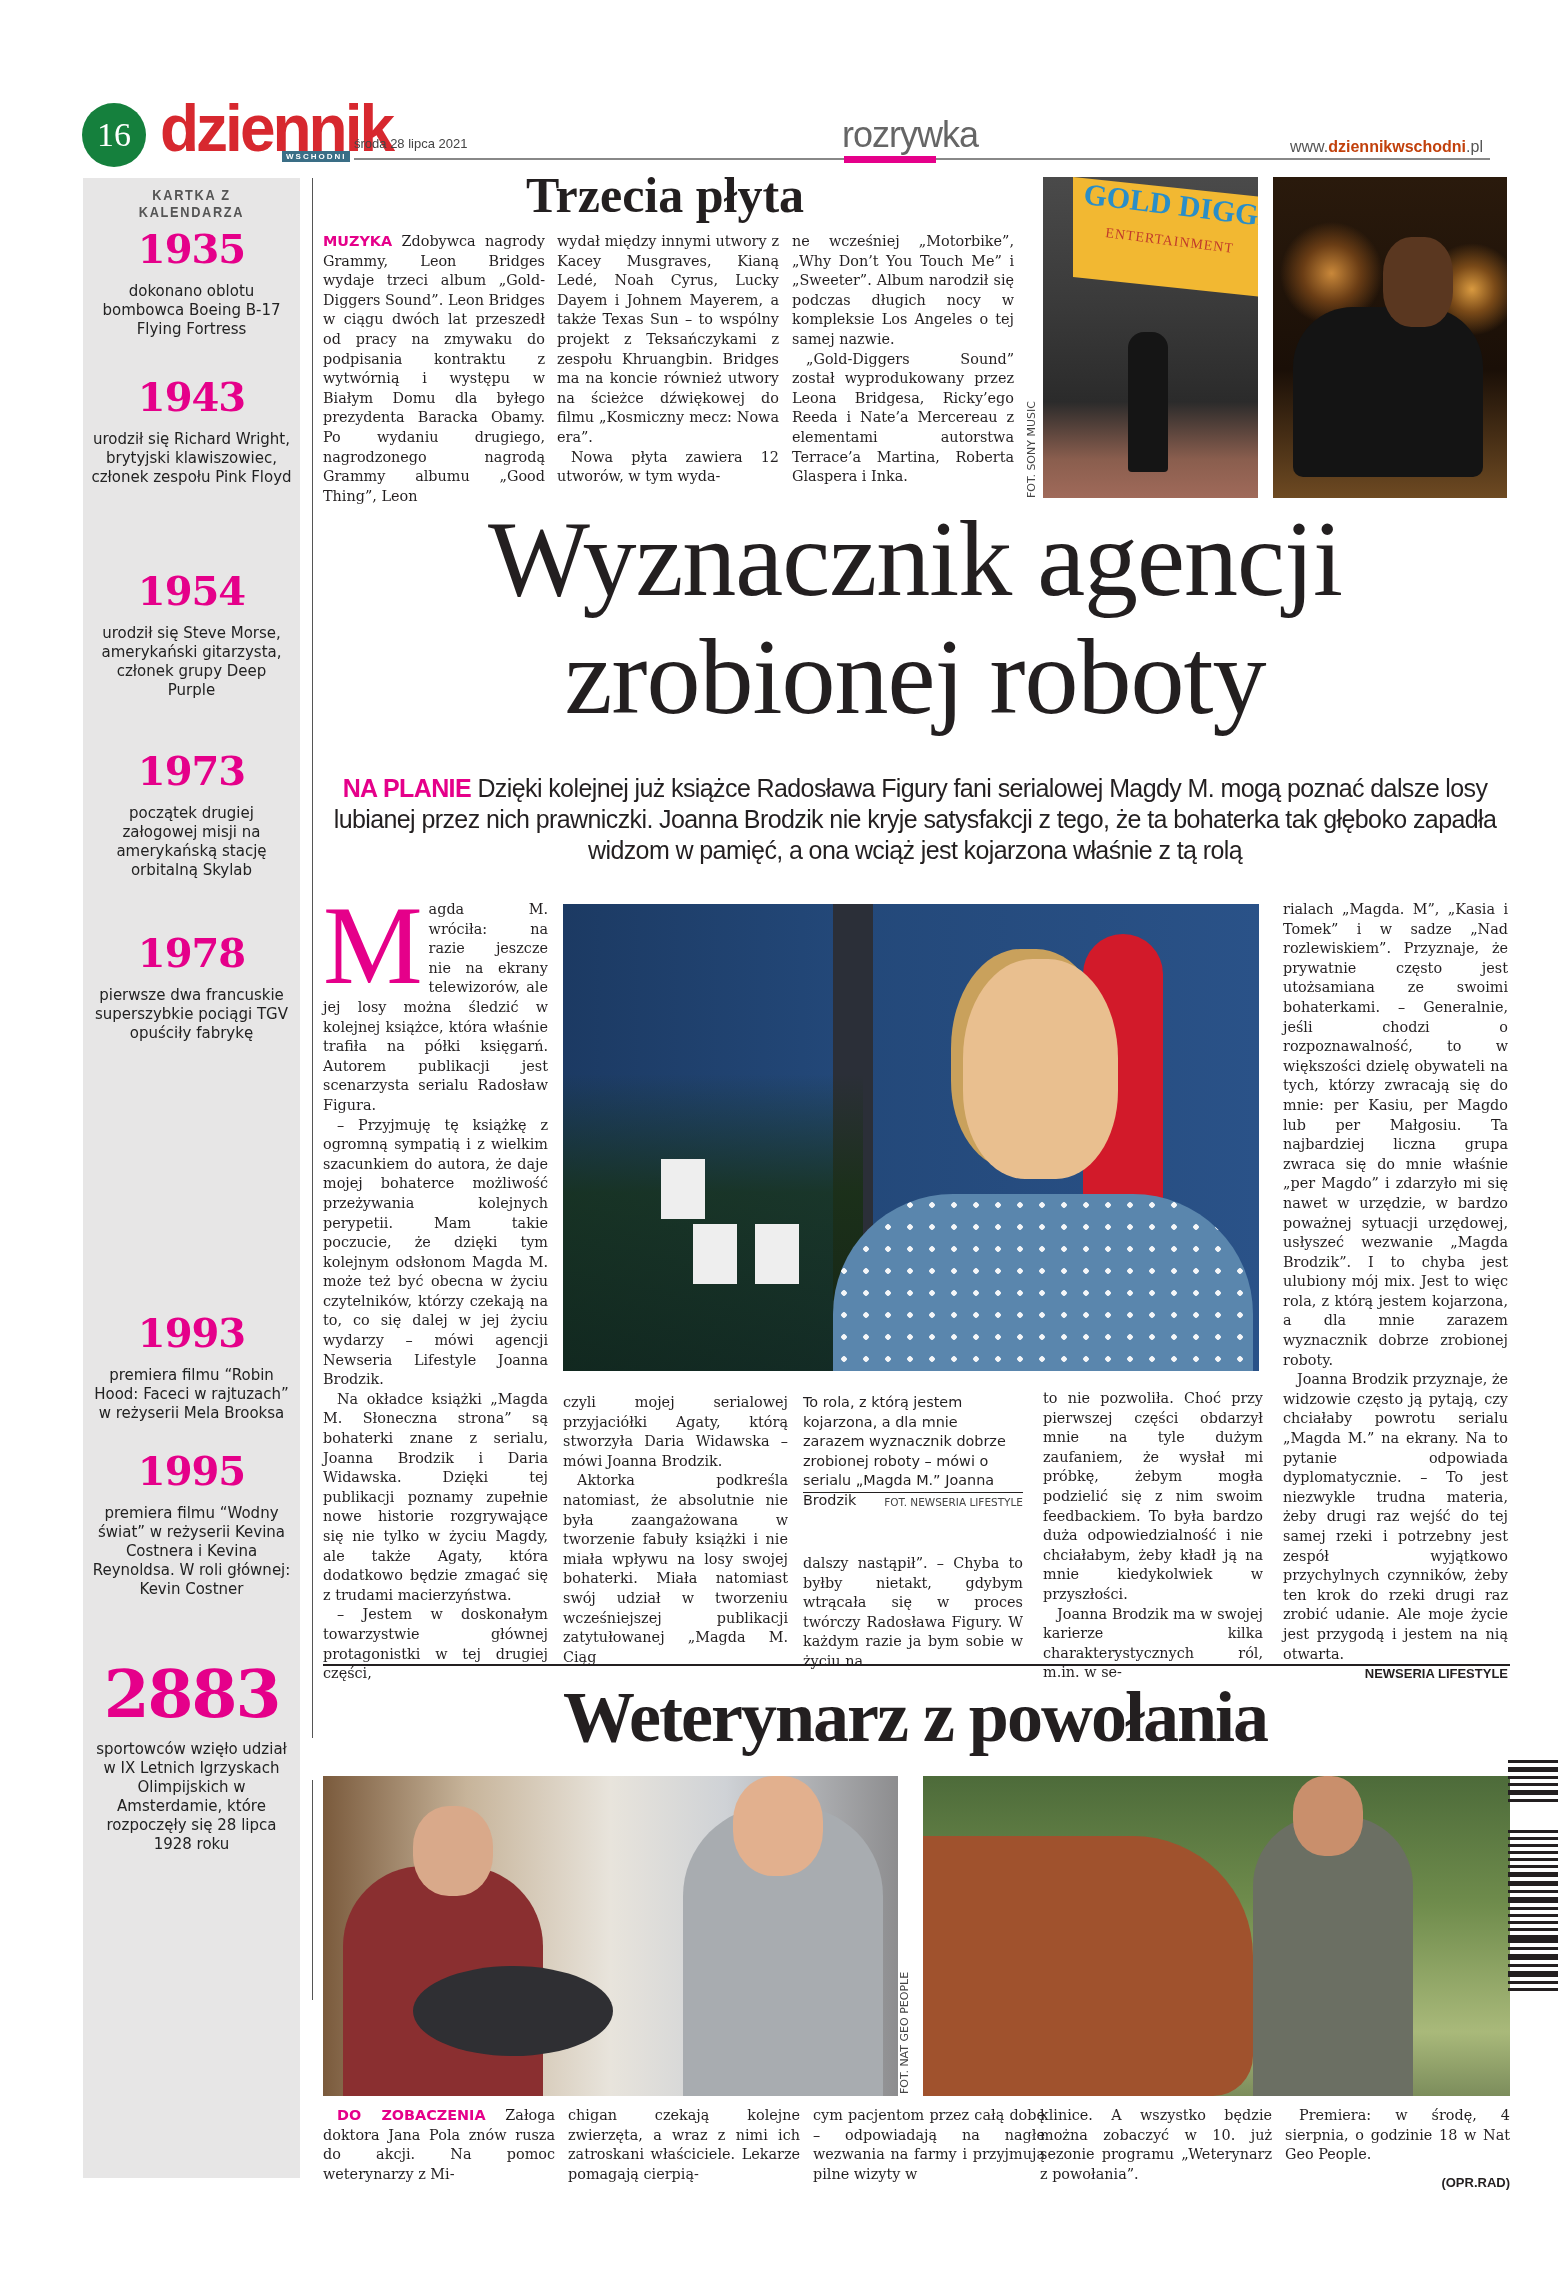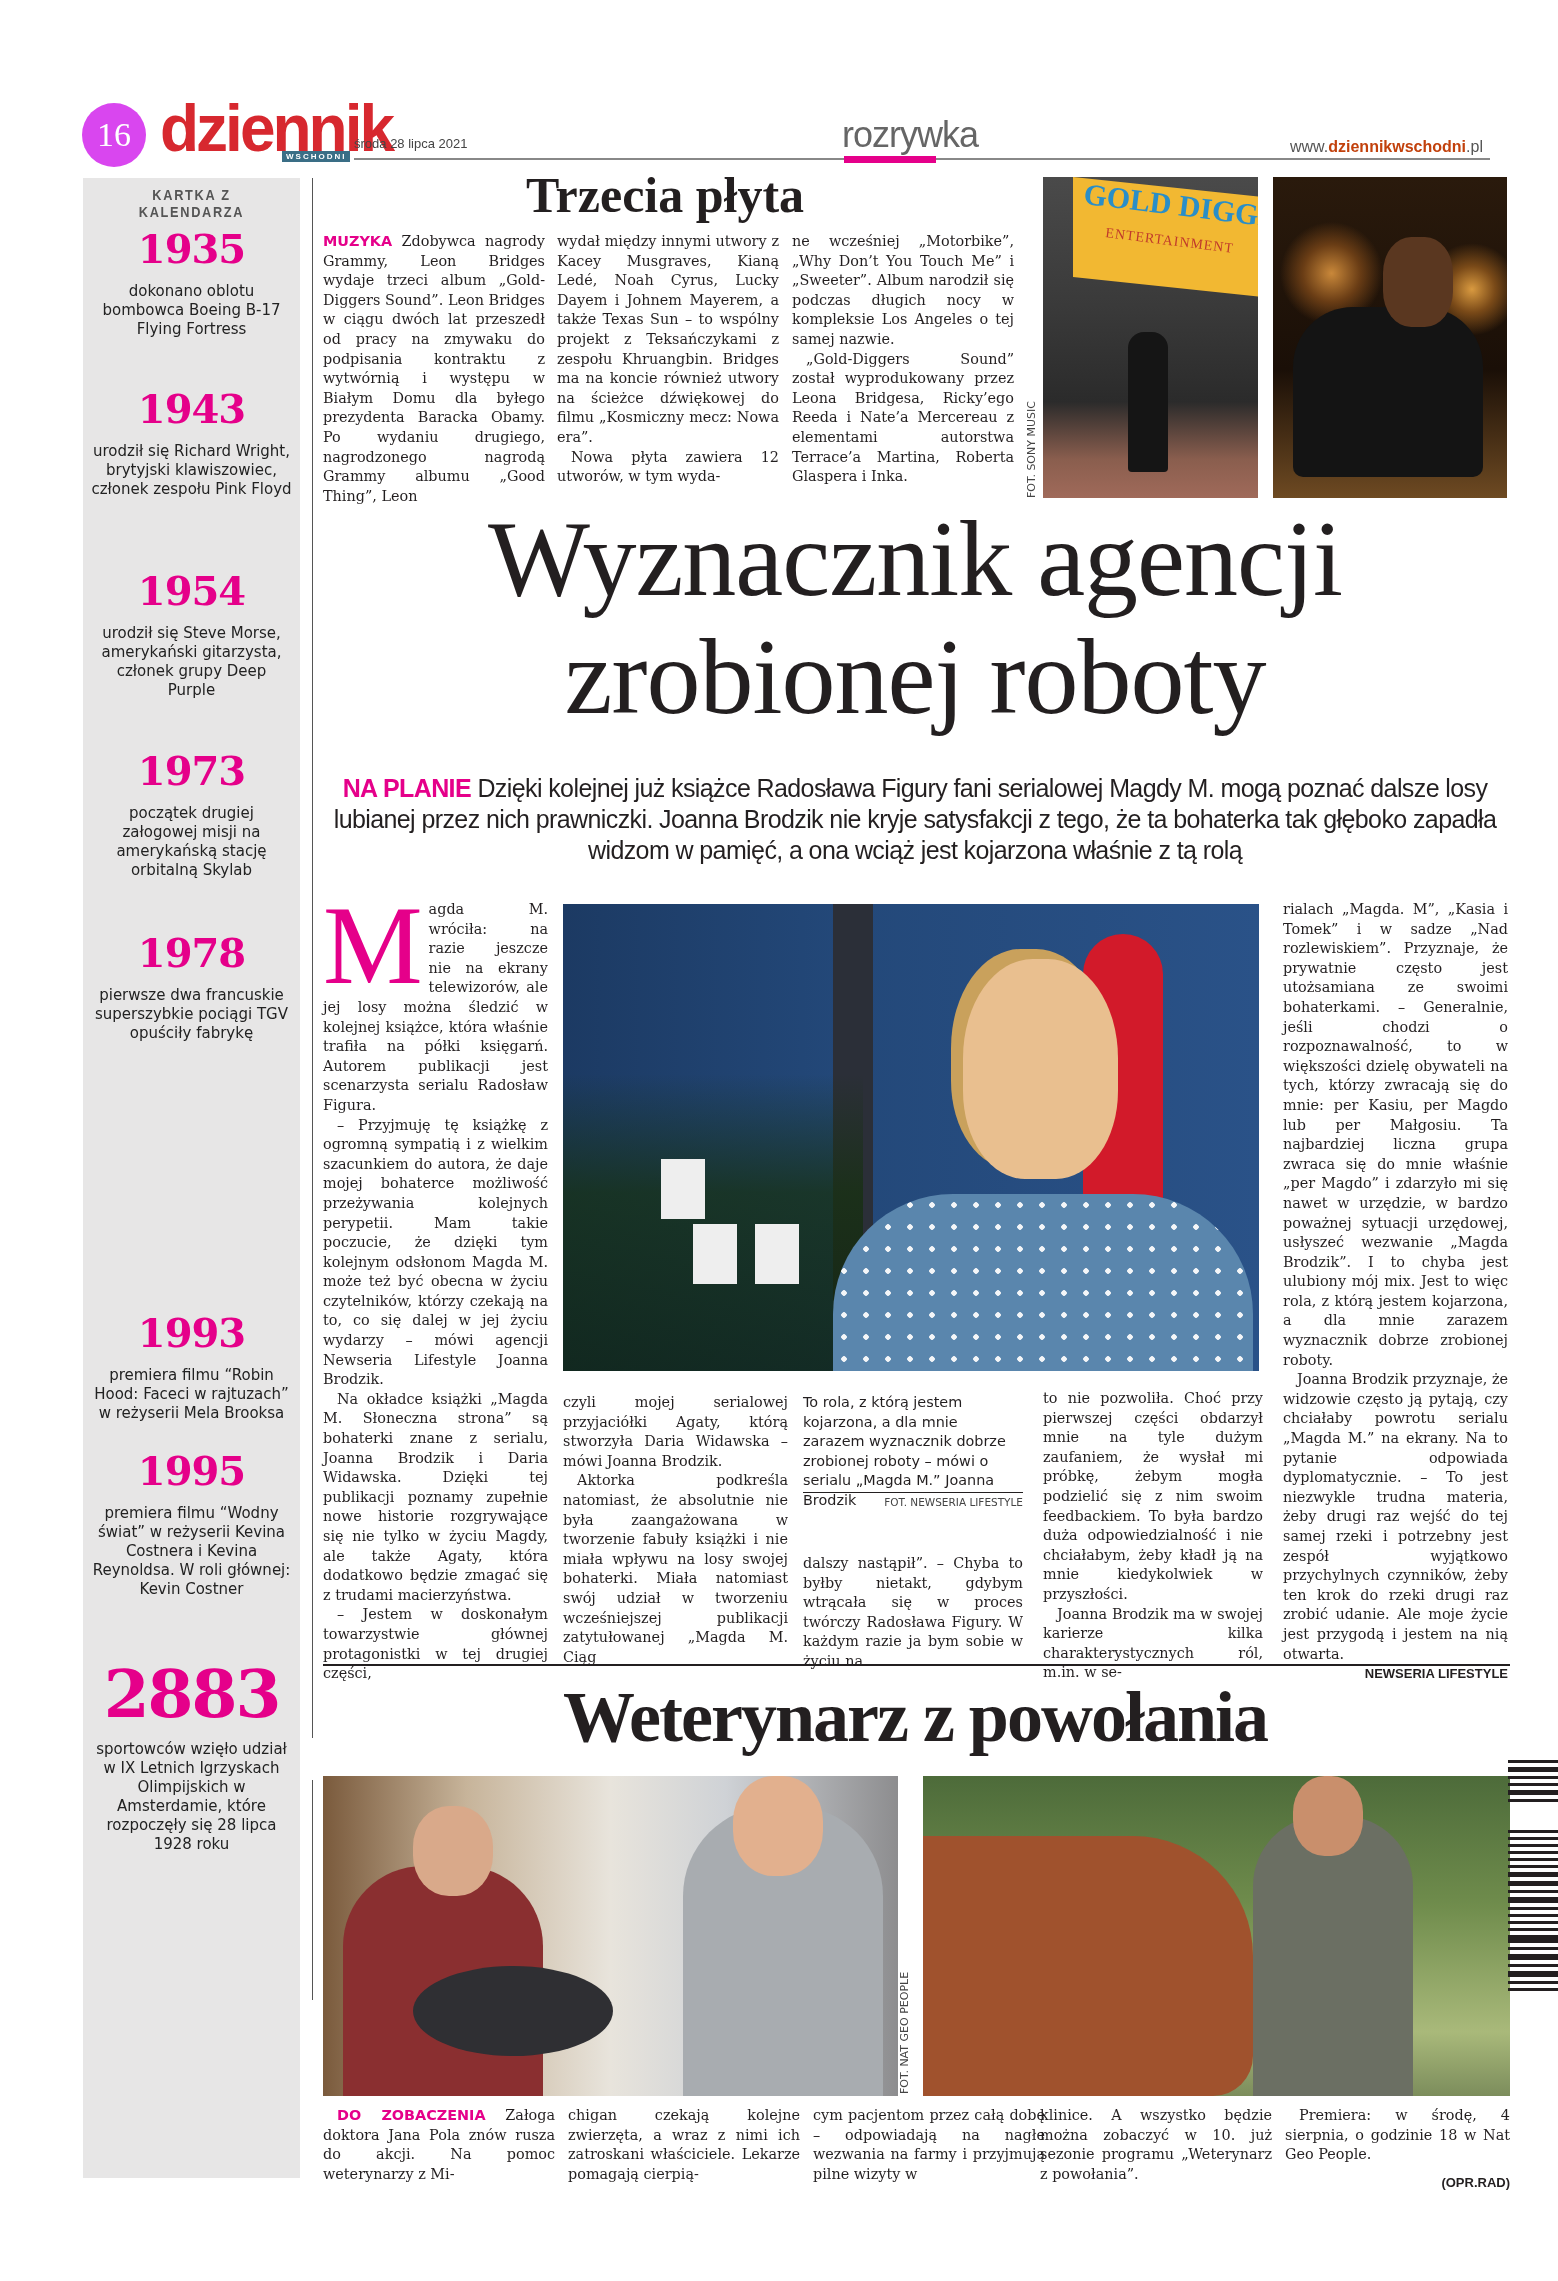--- a/index.html
+++ b/index.html
@@ -1,19 +1,19 @@
 <!DOCTYPE html>
 <html><head>
 <meta charset="utf-8">
 <style>
   html,body{margin:0;padding:0;background:#fff;}
   body{width:1558px;height:2281px;position:relative;overflow:hidden;font-family:"DejaVu Serif",serif;color:#231f20;}
   .abs{position:absolute;}
   
-  .pagenum{left:82px;top:103px;width:64px;height:64px;border-radius:50%;background:#d946ef;color:#fff;font-family:"Liberation Serif",serif;font-size:34px;line-height:64px;text-align:center;}
+  .pagenum{left:82px;top:103px;width:64px;height:64px;border-radius:50%;background:#15803d;color:#fff;font-family:"Liberation Serif",serif;font-size:34px;line-height:64px;text-align:center;}
   .logo{left:160px;top:96px;font-family:"Liberation Sans",sans-serif;font-weight:bold;font-size:64px;color:#d7282f;letter-spacing:-3px;line-height:64px;transform:scaleY(1.05);}
   .logo-sub{left:282px;top:151px;background:#3a6e86;color:#fff;font-family:"Liberation Sans",sans-serif;font-weight:bold;font-size:8px;letter-spacing:2px;padding:1px 4px;}
   .date{left:354px;top:136px;font-family:"Liberation Sans",sans-serif;font-size:13px;color:#444;}
   .topline{left:354px;top:158px;width:1136px;height:2px;background:#888;}
   .section{left:842px;top:114px;font-family:"Liberation Sans",sans-serif;font-size:36px;color:#666;font-weight:300;letter-spacing:-1px;}
   .section-bar{left:844px;top:156px;width:92px;height:7px;background:#e5008a;}
   .url{left:1290px;top:138px;font-family:"Liberation Sans",sans-serif;font-size:16px;color:#555;}
   .url b{color:#c2410c;}
   
   .sidebar{left:83px;top:178px;width:217px;height:2000px;background:#e7e6e6;}
@@ -50,21 +50,21 @@
 <div class="abs section">rozrywka</div>
 <div class="abs section-bar"></div>
 <div class="abs url"><span>www.</span><b>dziennikwschodni</b><span>.pl</span></div>
 
 <div class="abs sidebar">
   <div class="abs sb-title">KARTKA Z KALENDARZA</div>
   <div class="abs sb-item" style="top:48px">
     <div class="sb-year">1935</div>
     <div class="sb-text">dokonano oblotu bombowca Boeing B-17 Flying Fortress</div>
   </div>
-  <div class="abs sb-item" style="top:208px">
+  <div class="abs sb-item" style="top:196px">
     <div class="sb-year">1943</div>
     <div class="sb-text">urodził się Richard Wright, brytyjski klawiszowiec, członek zespołu Pink Floyd</div>
   </div>
   <div class="abs sb-item" style="top:390px">
     <div class="sb-year">1954</div>
     <div class="sb-text">urodził się Steve Morse, amerykański gitarzysta, członek grupy Deep Purple</div>
   </div>
   <div class="abs sb-item" style="top:570px">
     <div class="sb-year">1973</div>
     <div class="sb-text">początek drugiej załogowej misji na amerykańską stację orbitalną Skylab</div>

